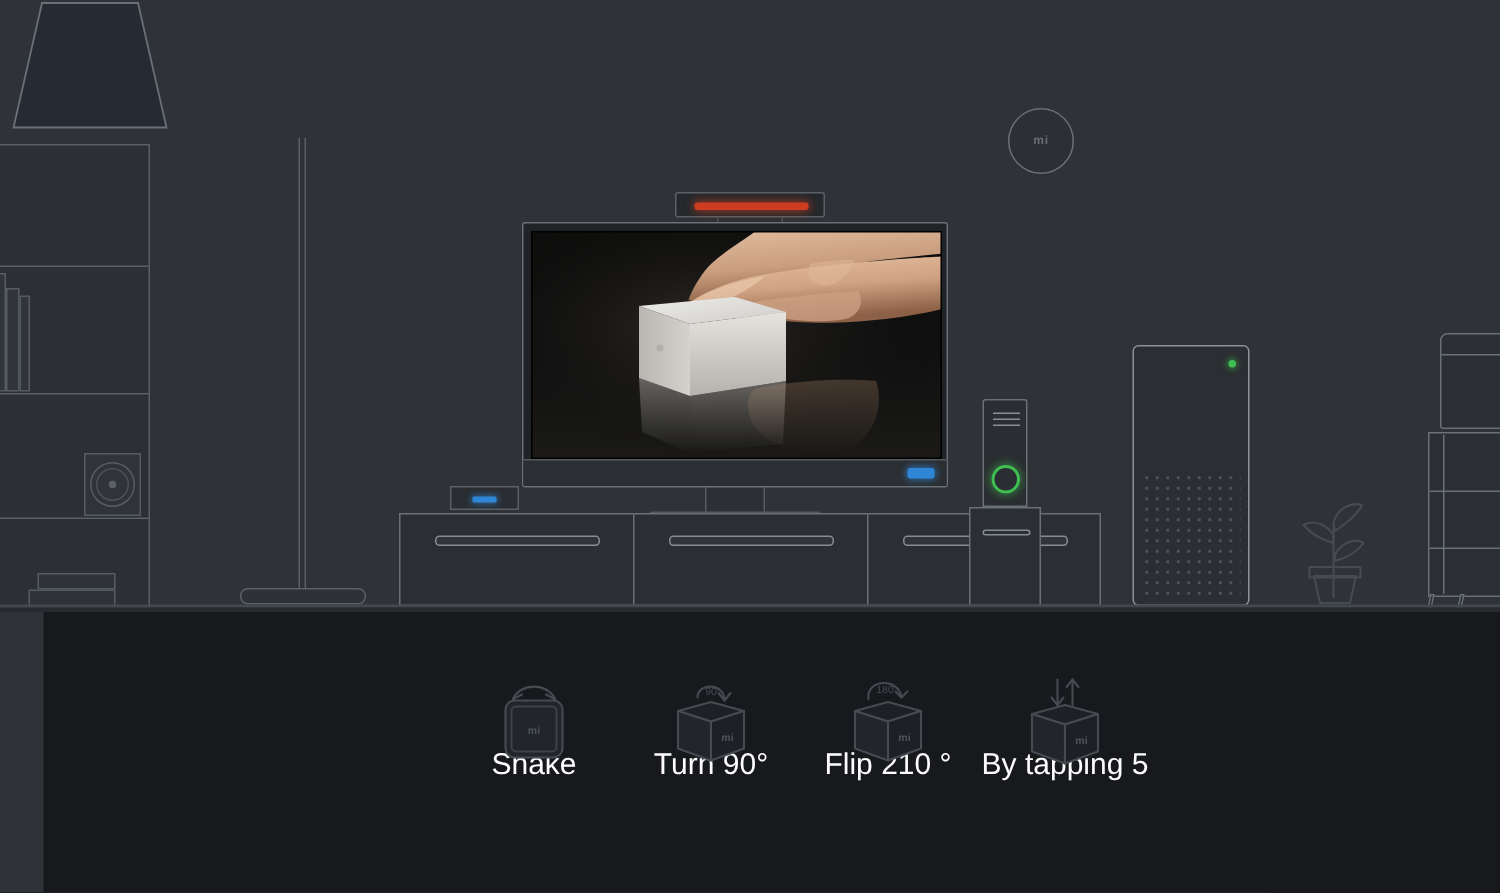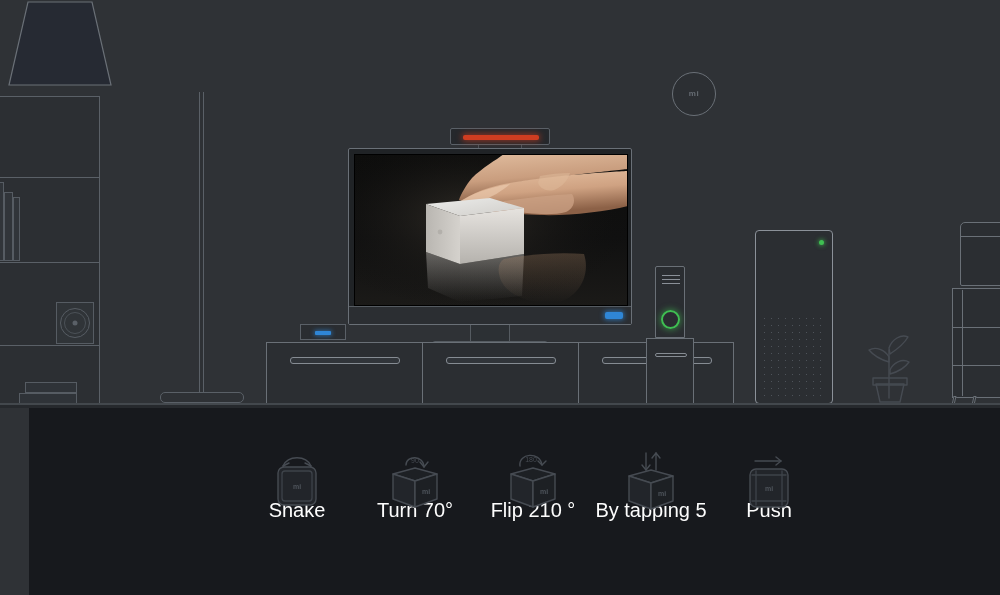--- a/index.html
+++ b/index.html
@@ -384,21 +384,21 @@
             <text class="degtxt" x="36" y="19" text-anchor="middle">90</text>
             <polygon class="fc2" points="14,30 36,24 58,30 36,37"></polygon>
             <polygon class="st" points="14,30 36,24 58,30 36,37"></polygon>
             <polygon class="fc" points="14,30 36,37 36,63 14,55"></polygon>
             <polygon class="st" points="14,30 36,37 36,63 14,55"></polygon>
             <polygon class="fc2" points="36,37 58,30 58,55 36,63"></polygon>
             <polygon class="st" points="36,37 58,30 58,55 36,63"></polygon>
             <text class="mitxt" x="47" y="50" text-anchor="middle">mi</text>
           </svg>
         </div>
-        <div class="cap">Turn 70°</div>
+        <div class="cap">Turn 90°</div>
       </div>
 
       <div class="gesture">
         <div class="art">
           <svg width="72" height="72" viewBox="0 0 72 72">
             <path class="st" d="M23 22 C21 9 43 7 45 21"></path>
             <path class="st" d="M45 21 L41 17 M45 21 L49 17"></path>
             <text class="degtxt" x="34" y="18" text-anchor="middle">180</text>
             <polygon class="fc2" points="14,30 36,24 58,30 36,37"></polygon>
             <polygon class="st" points="14,30 36,24 58,30 36,37"></polygon>
@@ -425,30 +425,17 @@
             <polygon class="fc" points="14,32 36,39 36,65 14,57"></polygon>
             <polygon class="st" points="14,32 36,39 36,65 14,57"></polygon>
             <polygon class="fc2" points="36,39 58,32 58,57 36,65"></polygon>
             <polygon class="st" points="36,39 58,32 58,57 36,65"></polygon>
             <text class="mitxt" x="47" y="52" text-anchor="middle">mi</text>
           </svg>
         </div>
         <div class="cap">By tapping 5</div>
       </div>
 
-      <div class="gesture">
-        <div class="art">
-          <svg width="72" height="72" viewBox="0 0 72 72">
-            <path class="st" d="M22 17 L48 17"></path>
-            <path class="st" d="M48 17 L43 13 M48 17 L43 21"></path>
-            <rect class="fc" x="17" y="25" width="38" height="38" rx="6"></rect>
-            <rect class="st" x="17" y="25" width="38" height="38" rx="6"></rect>
-            <path class="st2" d="M23 27 L23 61 M49 27 L49 61 M19 31 L53 31 M19 57 L53 57"></path>
-            <text class="mitxt" x="36" y="47" text-anchor="middle">mi</text>
-          </svg>
-        </div>
-        <div class="cap">Push</div>
-      </div>
 
     </div>
   </div>
 
 </div>
 
 </body></html>

